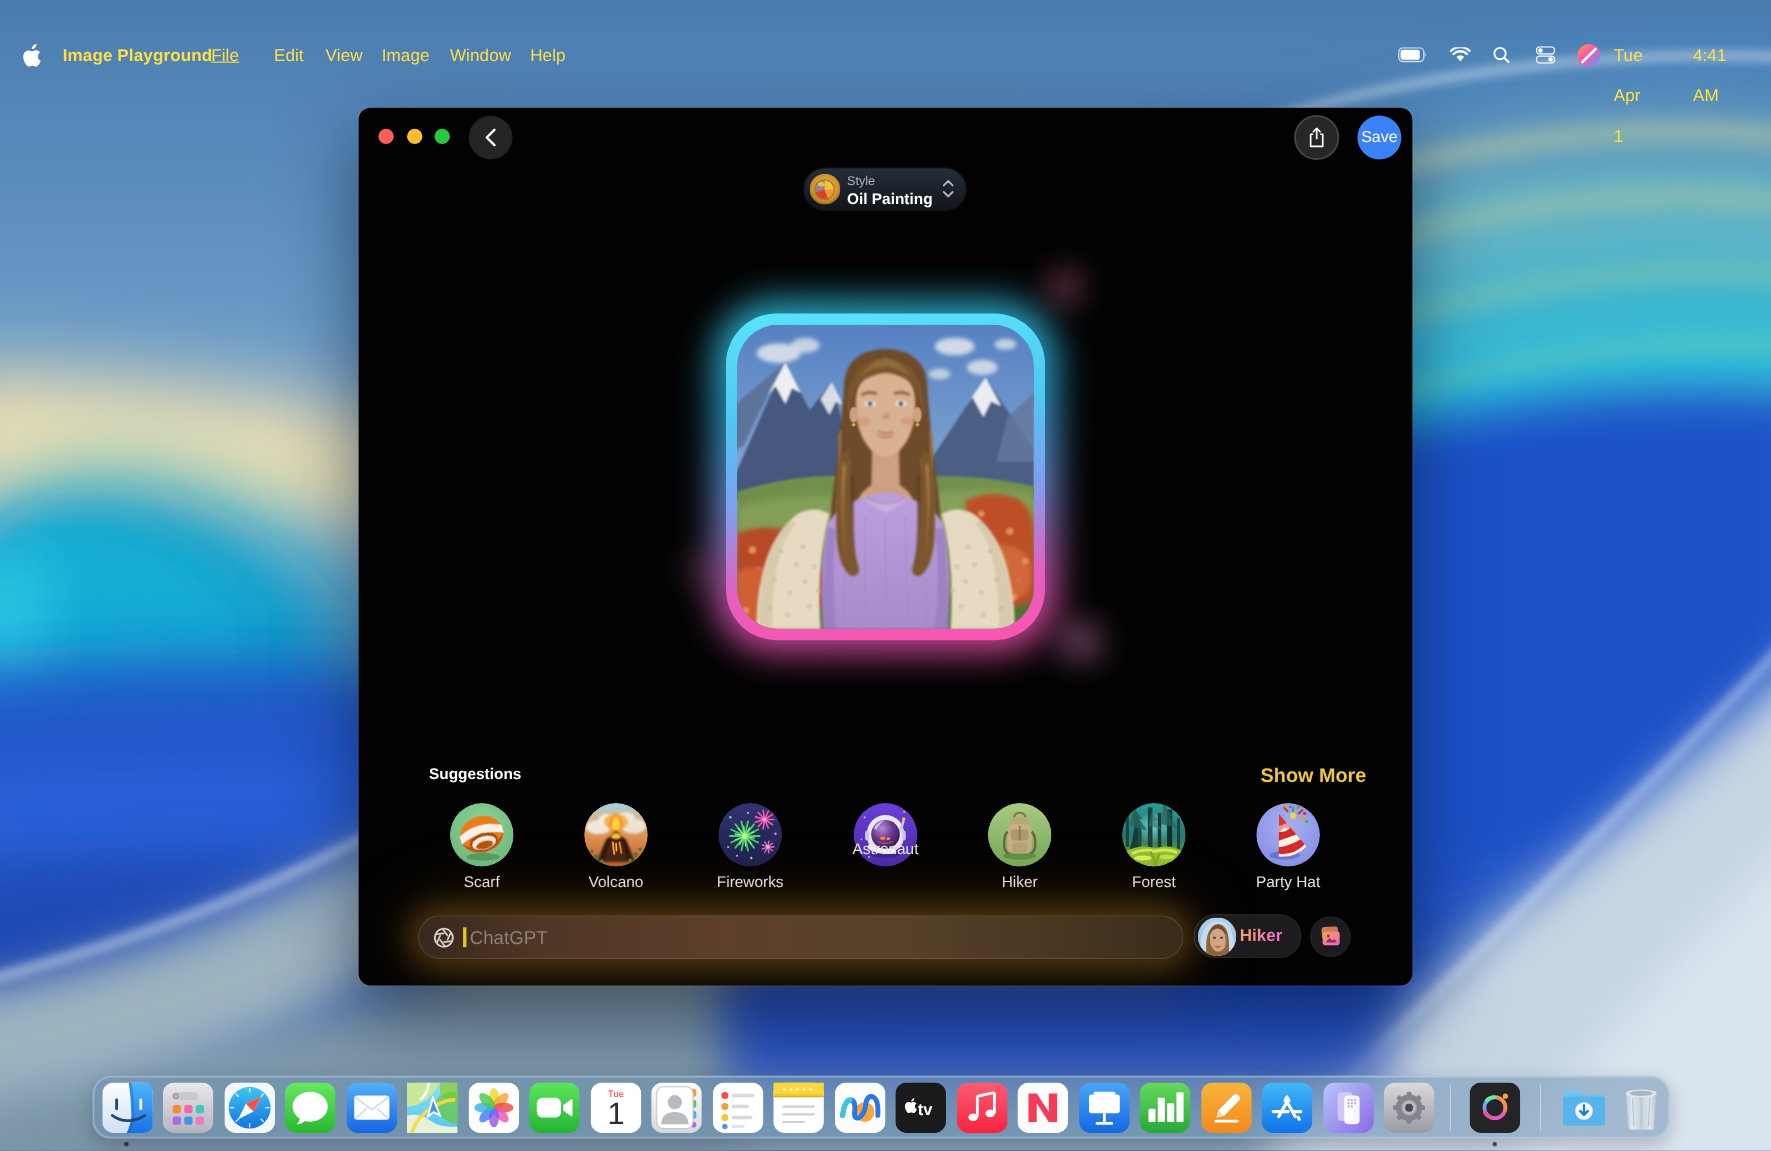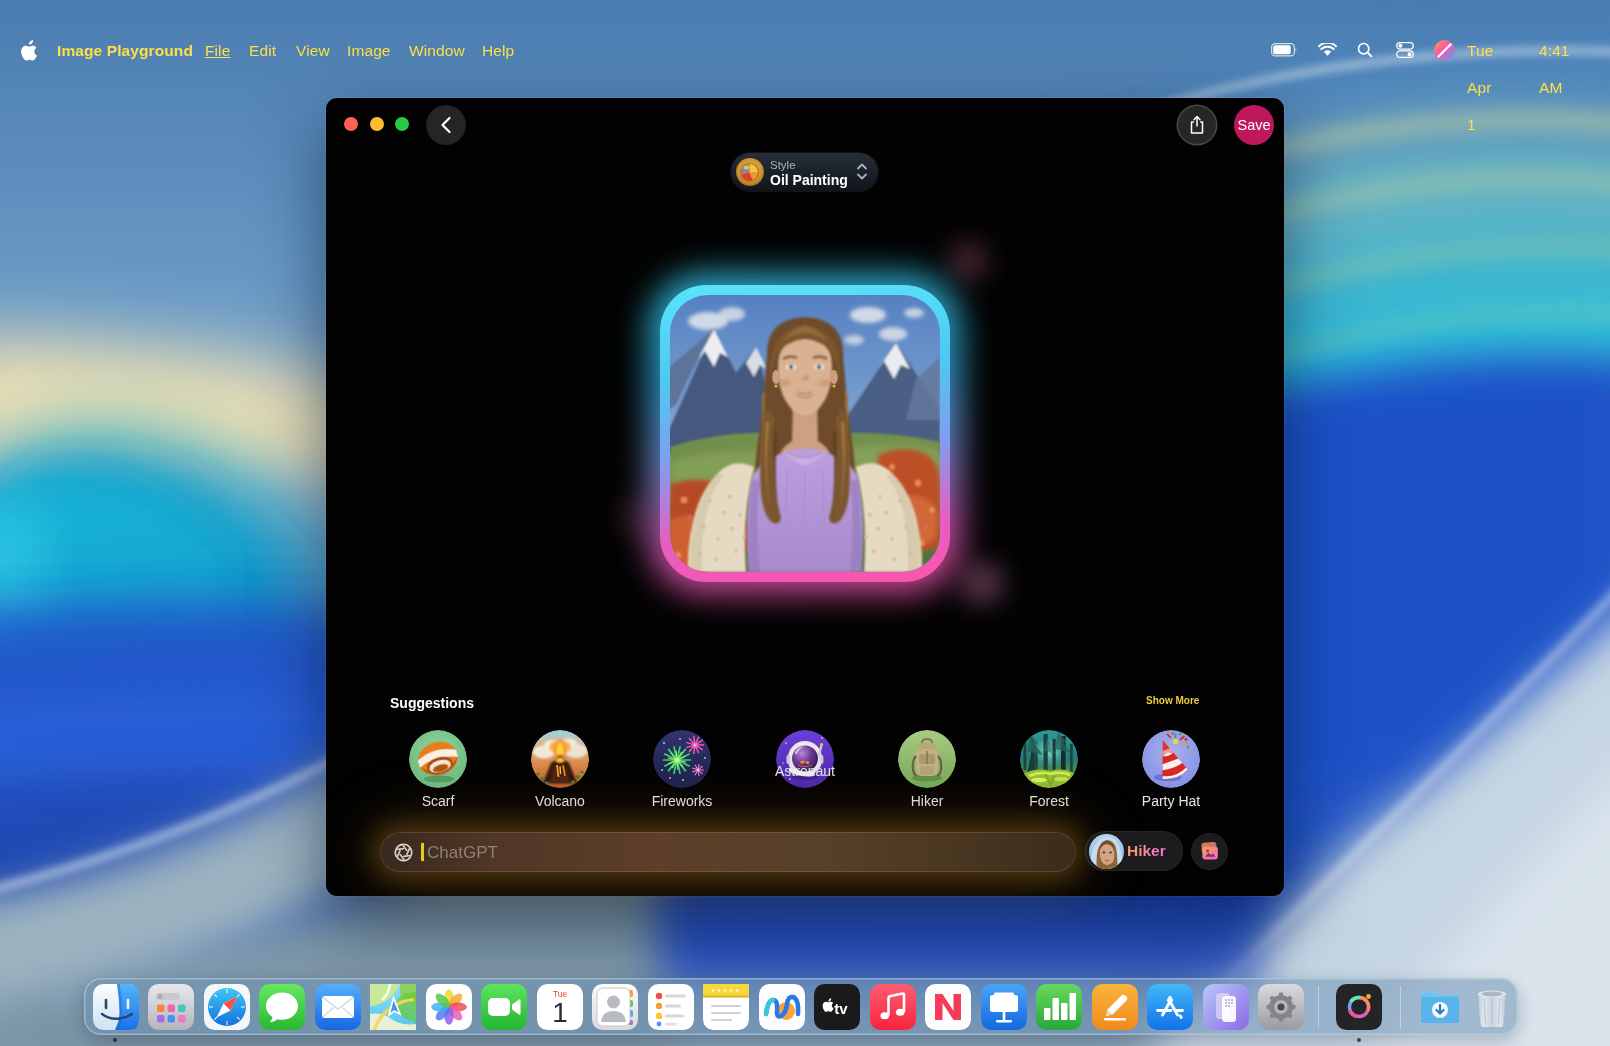--- a/index.html
+++ b/index.html
@@ -112,21 +112,21 @@
   <path d="M660,880 Q950,900 1260,880 L1260,990 L660,990 Z" fill="#1c45bc" filter="url(#b22)" opacity=".75"></path>
 
   <rect x="0" y="1014" width="1150" height="32" fill="#6f8aa0" filter="url(#b22)" opacity=".55"></rect>
 </svg>
 
 <div id="menubar">
   <svg class="abs" style="left:20px;top:7px" width="18" height="22" viewBox="0 0 18 22">
     <path fill="#fff" d="M9.3,5.6c.9,0,2.1-.64,2.8-1.45.64-.76,1.1-1.8,1.1-2.85 0-.14-.01-.28-.04-.4-1.05.04-2.3.7-3.05,1.6-.6.68-1.15,1.72-1.15,2.77 0,.15.03.3.04.35.07.01.2.02.3.02zm-3.1,15.9c1.2,0,1.74-.8,3.24-.8 1.53,0 1.86.78 3.2.78 1.32,0 2.2-1.2 3.03-2.4.92-1.36 1.3-2.7 1.33-2.76-.09-.03-2.6-1.05-2.6-3.93 0-2.5 1.98-3.62 2.1-3.7-1.31-1.9-3.3-1.94-3.85-1.94-1.47,0-2.66.9-3.42.9-.81,0-1.9-.85-3.17-.85-2.43,0-4.9,2.0-4.9,5.8 0,2.36.92,4.85 2.05,6.46.97,1.37 1.82,2.44 3.0,2.44z"></path>
   </svg>
   <div class="item" style="left:57px;font-weight:bold;">Image Playground</div>
-  <div class="item" style="left:205px;text-decoration:underline;">File</div>
+  <div class="item" style="left:192px;text-decoration:underline;">File</div>
   <div class="item" style="left:249px;">Edit</div>
   <div class="item" style="left:296px;">View</div>
   <div class="item" style="left:347px;">Image</div>
   <div class="item" style="left:409px;">Window</div>
   <div class="item" style="left:482px;">Help</div>
 
   <svg class="abs" style="left:1271px;top:11px" width="27" height="15" viewBox="0 0 27 15">
     <rect x="0.6" y="0.6" width="22.8" height="12.3" rx="3.6" fill="none" stroke="rgba(255,255,255,.75)" stroke-width="1.2"></rect>
     <rect x="2.2" y="2.2" width="17.5" height="9.1" rx="2" fill="#fff"></rect>
     <path d="M24.6,4.6 a3.6,3.6 0 0 1 0,4.3 z" fill="rgba(255,255,255,.7)"></path>
@@ -173,21 +173,21 @@
 </div>
 
 <div class="circbtn" style="left:1178px;top:106px;width:38px;height:38px;background:#272727;box-shadow:0 0 0 1.5px rgba(255,255,255,.28);">
   <svg width="16" height="20" viewBox="0 0 16 20">
     <path d="M4.8,7 L2.5,7 L2.5,18 L13.5,18 L13.5,7 L11.2,7" stroke="#fff" stroke-width="1.5" fill="none" stroke-linejoin="round"></path>
     <line x1="8" y1="2" x2="8" y2="11.5" stroke="#fff" stroke-width="1.5"></line>
     <path d="M5,4.8 L8,1.6 L11,4.8" stroke="#fff" stroke-width="1.5" fill="none" stroke-linecap="round" stroke-linejoin="round"></path>
   </svg>
 </div>
 
-<div class="circbtn" style="left:1234px;top:105px;width:40px;height:40px;background:#be185d;">
+<div class="circbtn" style="left:1234px;top:105px;width:40px;height:40px;background:#3b82f6;">
   <span style="color:#fff;font-size:14.5px;">Save</span>
 </div>
 
 <div id="stylepill"></div>
 <svg class="abs" style="left:736px;top:158px" width="28" height="28" viewBox="0 0 28 28">
   <defs>
       <radialGradient id="ballbg" cx=".5" cy=".45" r=".6">
     <stop offset="0" stop-color="#e8b84c"></stop>
         <stop offset=".7" stop-color="#cf9330"></stop>
         <stop offset="1" stop-color="#8a5c1a"></stop>
@@ -390,21 +390,21 @@
     <path d="M107,138 Q104,185 109,225 Q102,185 103,136 Z" fill="#5e3f20" opacity=".8"></path>
     <path d="M163,138 Q166,185 161,225 Q168,185 167,136 Z" fill="#5e3f20" opacity=".8"></path>
   </g>
 
   <circle cx="106" cy="91" r="1.6" fill="#d8b84a"></circle>
   <circle cx="164" cy="91" r="1.6" fill="#d8b84a"></circle>
 </svg>
 </div>
 
 <div class="sugg-label" style="left:390px;top:695px;">Suggestions</div>
-<div class="abs" style="left:1146px;top:695px;color:#eec83f;font-size:10px;font-weight:bold;">Show More</div>
+<div class="abs" style="left:1146px;top:695px;color:#eec83f;font-size:18px;font-weight:bold;">Show More</div>
 
 <div class="sicon" style="left:409px;top:730px;">
 <svg width="58" height="58" viewBox="0 0 58 58">
   <defs>
         <radialGradient id="scg" cx=".5" cy=".38" r=".75">
     <stop offset="0" stop-color="#90d69c"></stop>
           <stop offset="1" stop-color="#68b478"></stop>
         </radialGradient>
   <filter id="scb" x="-30%" y="-30%" width="160%" height="160%">
           <feGaussianBlur stdDeviation=".7"></feGaussianBlur>

